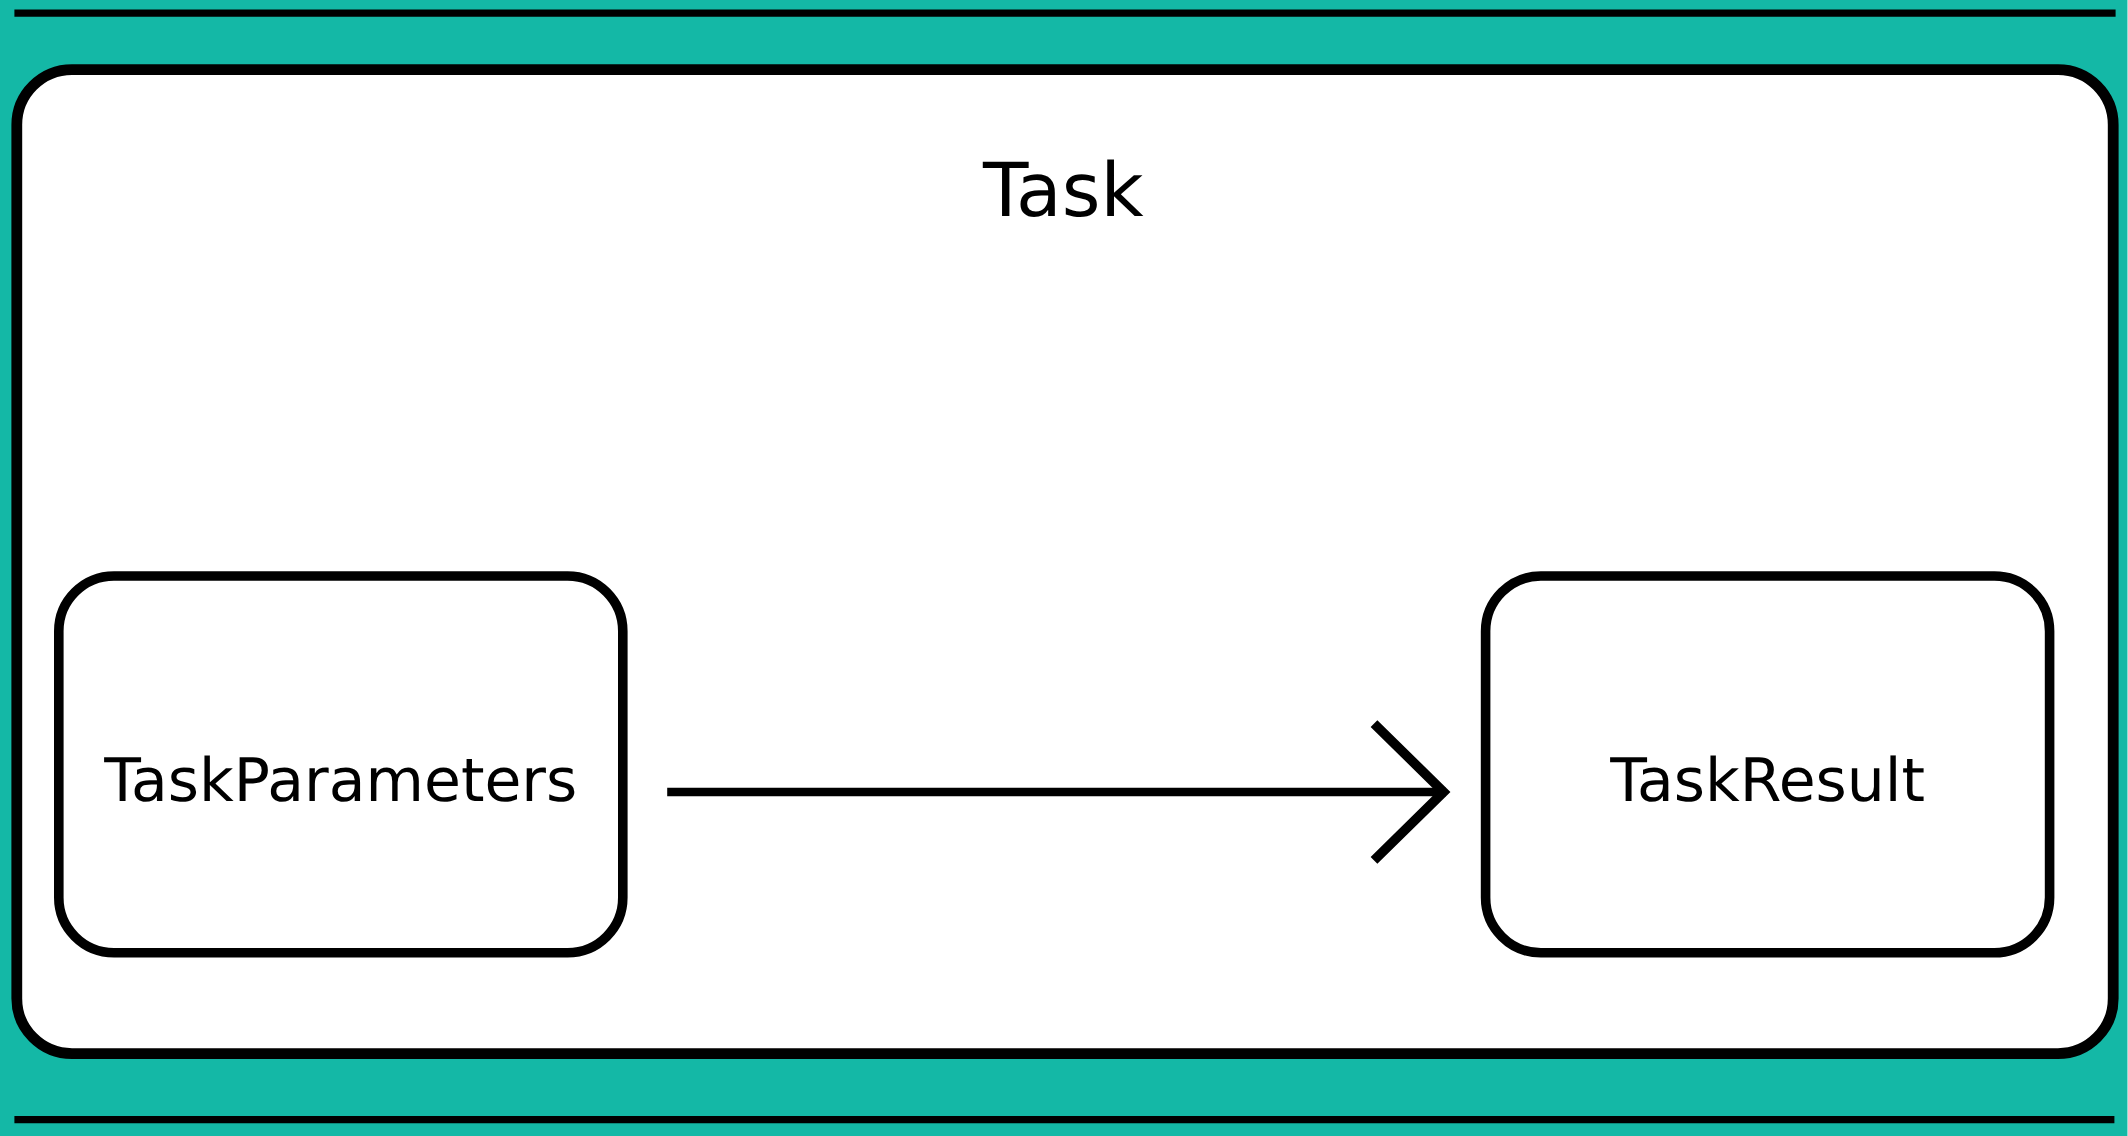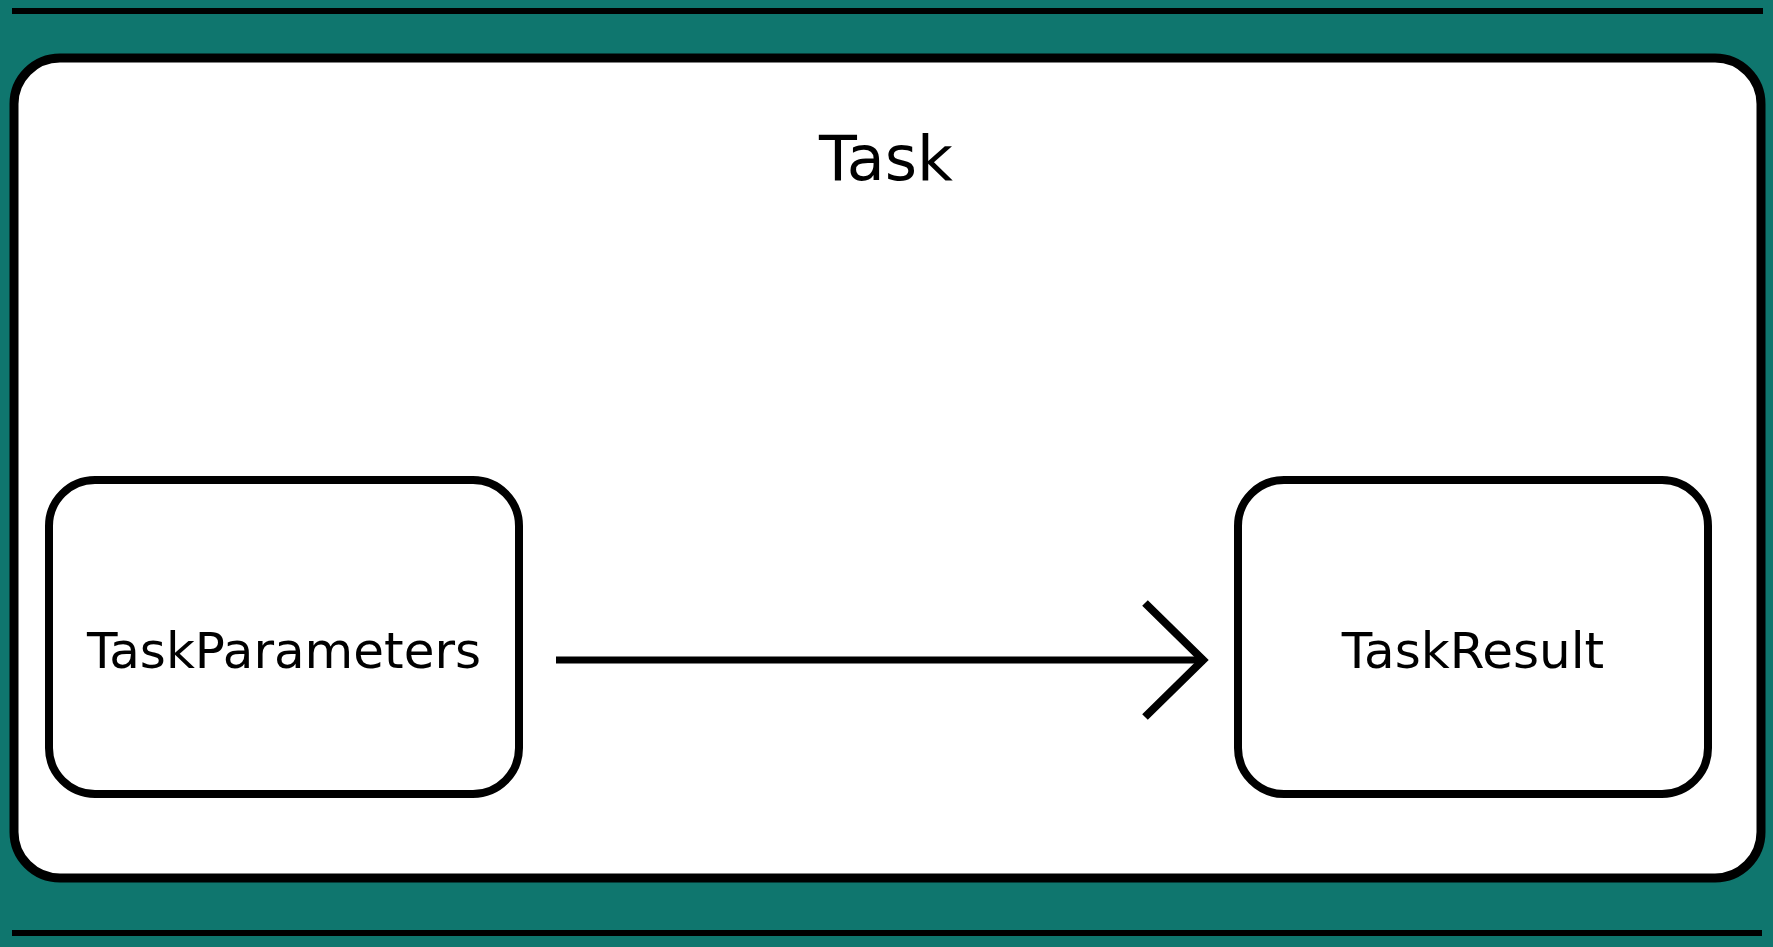--- a/index.html
+++ b/index.html
@@ -7,21 +7,21 @@
     padding: 0;
     background: #ffffff;
   }
   body {
     font-family: "DejaVu Sans", sans-serif;
   }
   #canvas {
     position: relative;
     width: 1773px;
     height: 947px;
-    background: #0f766e;
+    background: #14b8a6;
     overflow: hidden;
   }
   #diagram-svg {
     position: absolute;
     left: 0;
     top: 0;
     width: 1773px;
     height: 947px;
     display: block;
   }

